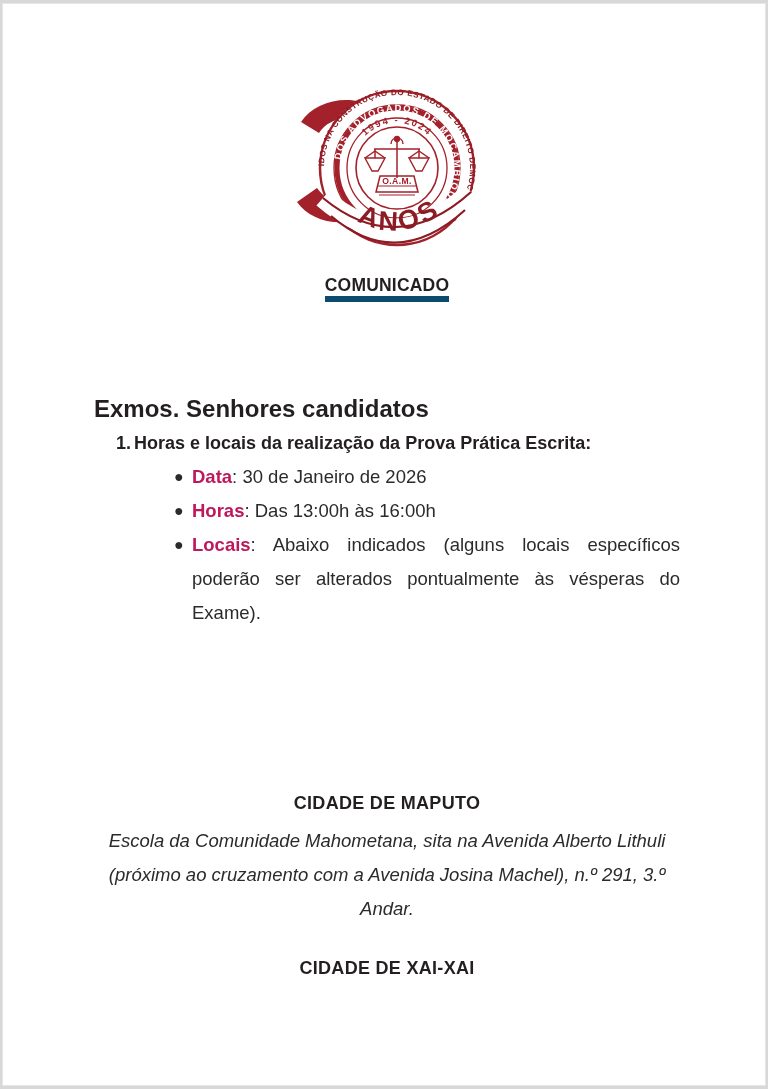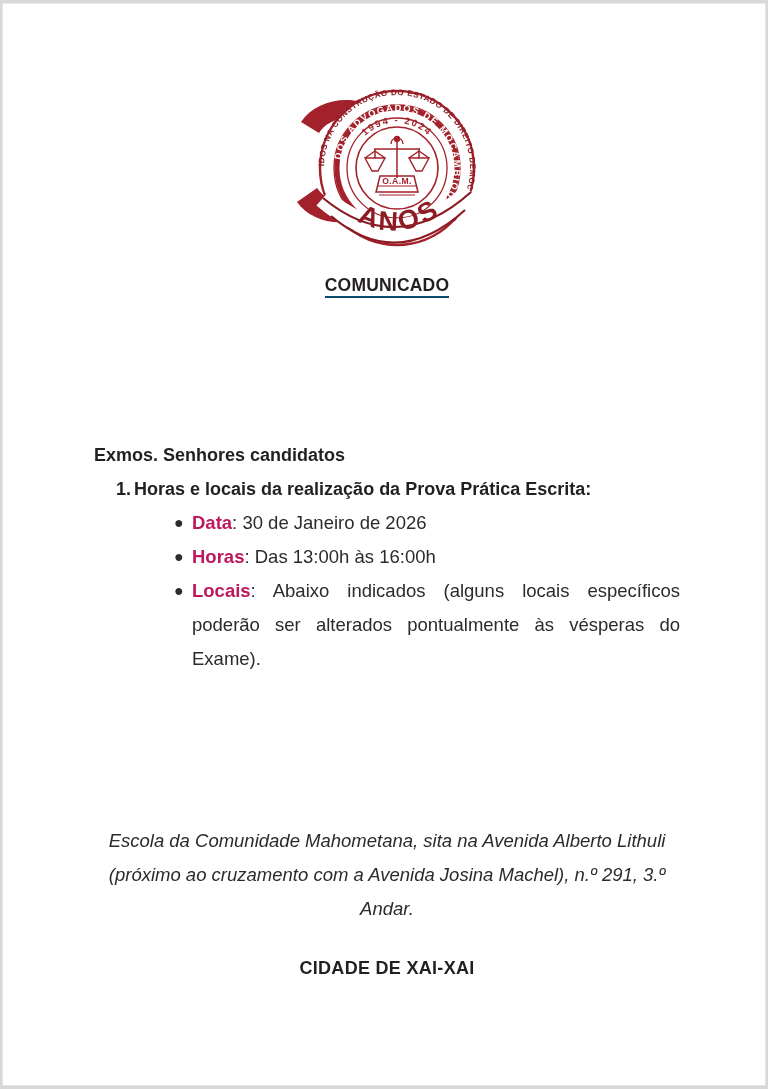--- a/index.html
+++ b/index.html
@@ -50,40 +50,39 @@
   
   .doc-title {
     position: absolute;
     left: 91px;
     width: 586px;
     text-align: center;
     font-weight: bold;
     color: #231f20;
     letter-spacing: 0.2px;
   }
-  .doc-title u { text-decoration: none; border-bottom: 2px solid #0c4a6e; padding-bottom: 1px; }
+  .doc-title u { text-decoration: none; border-bottom: 6px solid #0c4a6e; padding-bottom: 1px; }
 
   #title-comunicado { top: 271px; font-size: 17.5px; }
   #title-subject    { top: 330px; font-size: 17.5px; }
 
   
   .body-area {
     position: absolute;
     left: 91px;
     top: 388px;
     width: 586px;
     color: #2b2b2b;
     font-size: 18.5px;
     line-height: 34px;
   }
   .salutation {
     font-weight: bold;
     color: #231f20;
-    font-size: 18px;
-    margin-top: 46px;
+    font-size: 24px;
   }
   .para-justify {
     text-align: justify;
     text-justify: inter-word;
     margin: 0;
   }
   .para-justify.last-full { text-align-last: left; }
 
   .num-list {
     margin: 0;
@@ -267,18 +266,19 @@
       </li>
       <li class="bullet-item">
         <span class="dot">●</span><b>Horas</b><span>: </span><span>Das 13:00h às 16:00h</span>
       </li>
       <li class="bullet-item">
         <span class="dot">●</span><b>Locais</b><span>: </span><span>Abaixo indicados (alguns locais específicos poderão ser alterados pontualmente às vésperas do Exame).</span>
       </li>
     </ul>
   </div>
 
+  <div class="city-heading" id="heading-maputo">CIDADE DE MAPUTO</div>
 
   <div class="city-address" id="address-maputo">Escola da Comunidade Mahometana, sita na Avenida Alberto Lithuli (próximo ao cruzamento com a Avenida Josina Machel), n.º 291, 3.º Andar.</div>
 
   <div class="city-heading" id="heading-xaixai">CIDADE DE XAI-XAI</div>
 
 </div>
 
 </body></html>

